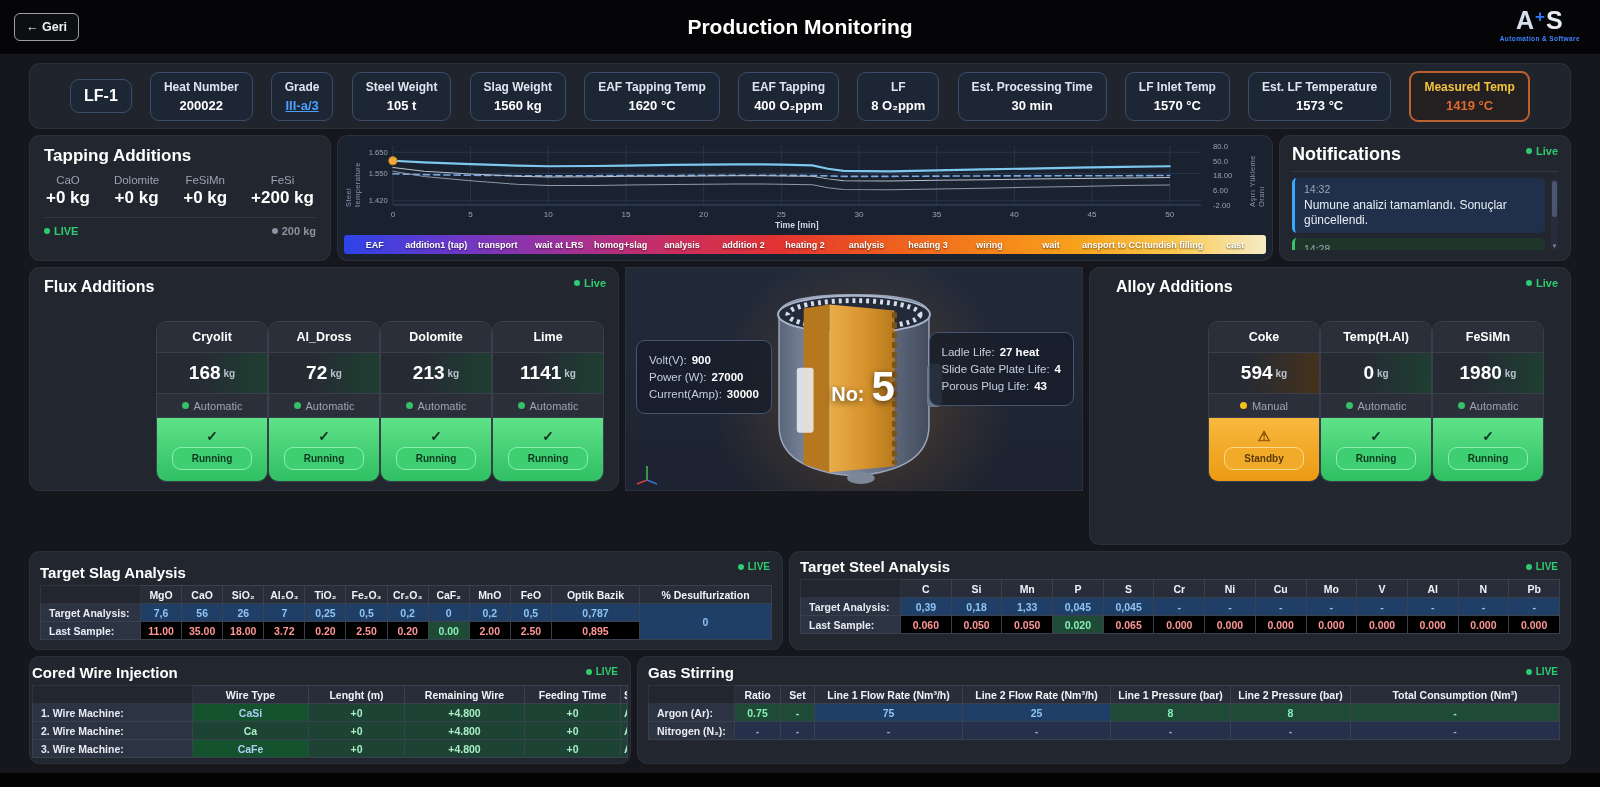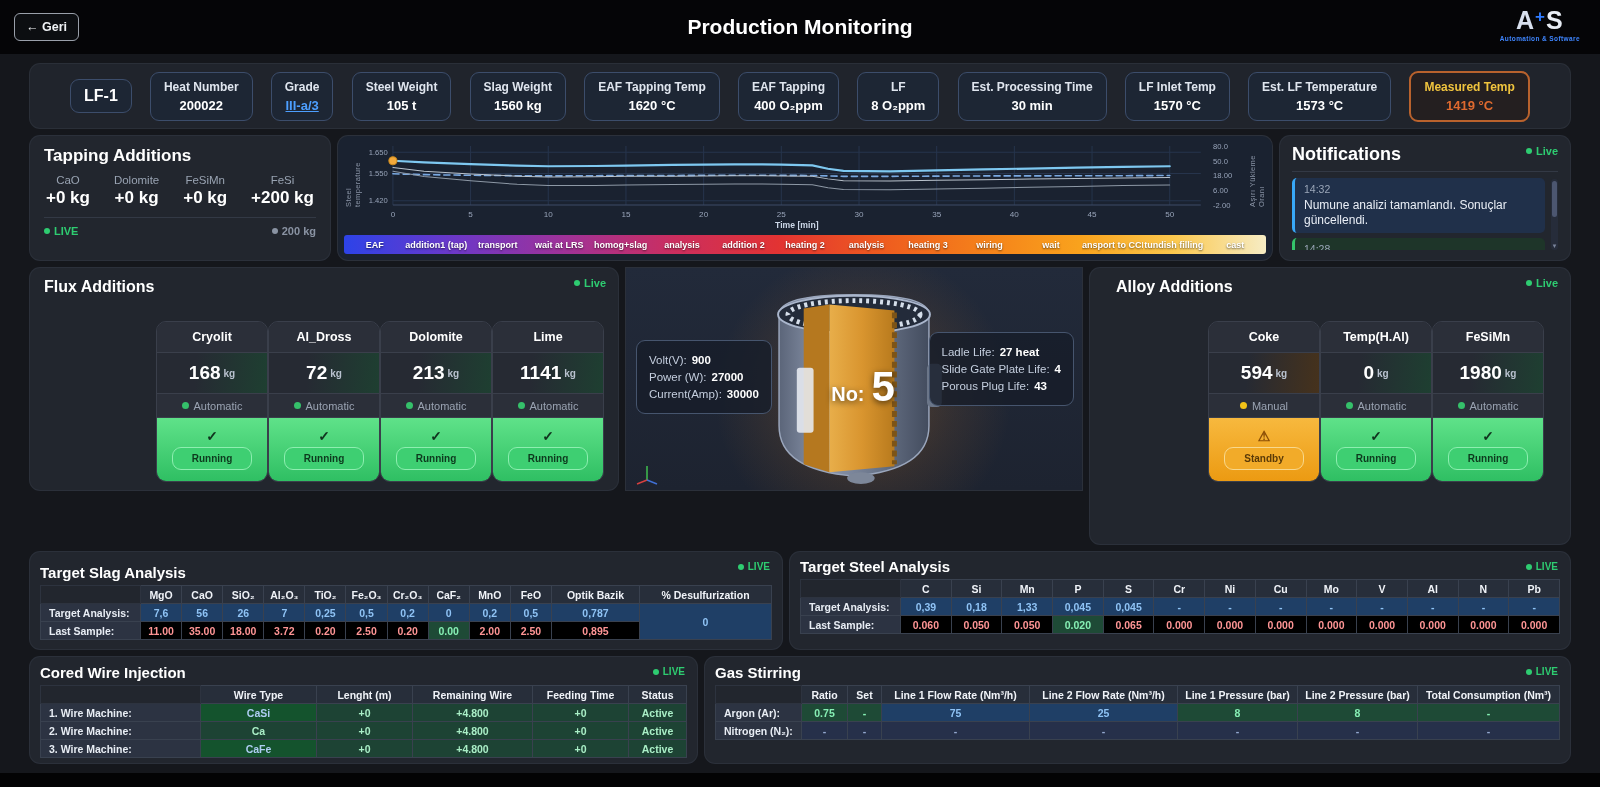--- a/index.html
+++ b/index.html
@@ -107,21 +107,21 @@
   .iblabel{color:#c4cede}
   .ibval{color:#fff;font-weight:bold;margin-left:5px}
   .no-wrap{position:absolute;left:45%;top:43%;display:flex;align-items:baseline;gap:7px;text-shadow:0 2px 6px rgba(0,0,0,.6)}
   .no-label{font-size:20px;font-weight:bold;color:#fff}
   .no-value{font-size:42px;font-weight:bold;color:#fff}
   .gizmo{position:absolute;left:8px;bottom:5px}
 
   
   .slagp{width:752px;height:97px;padding:12px 10px}
   .steelp{flex:1;height:97px;padding:6px 10px}
-  .wirep{width:667px;height:106px;padding:7px 10px}
+  .wirep{width:600px;height:106px;padding:7px 2px}
   .gasp{flex:1;height:106px;padding:7px 10px}
   .tbl-title{font-size:15px;font-weight:bold;color:#fff}
   table{width:100%;border-collapse:collapse;margin-top:4px;table-layout:fixed}
   th,td{border:1px solid #39414f;padding:2.5px 3px;text-align:center;font-weight:bold;font-size:10.5px;
     white-space:nowrap;overflow:hidden}
   thead th{background:#272e3a;color:#f0f3f8}
   th.corner{background:#22262e;border-color:#2d333f}
   th.rowlabel{background:#2c3342;color:#e8edf4;text-align:left;padding-left:8px}
   .c-blue{background:#1f3f66;color:#8fc3f5}
   .c-red{background:#000000;color:#ff9595}

